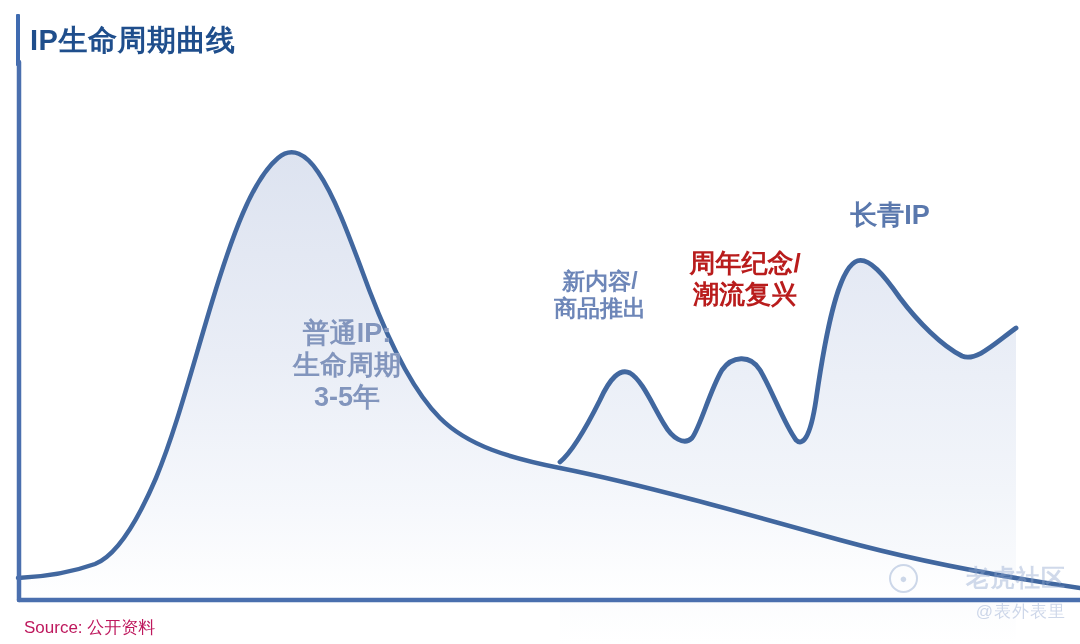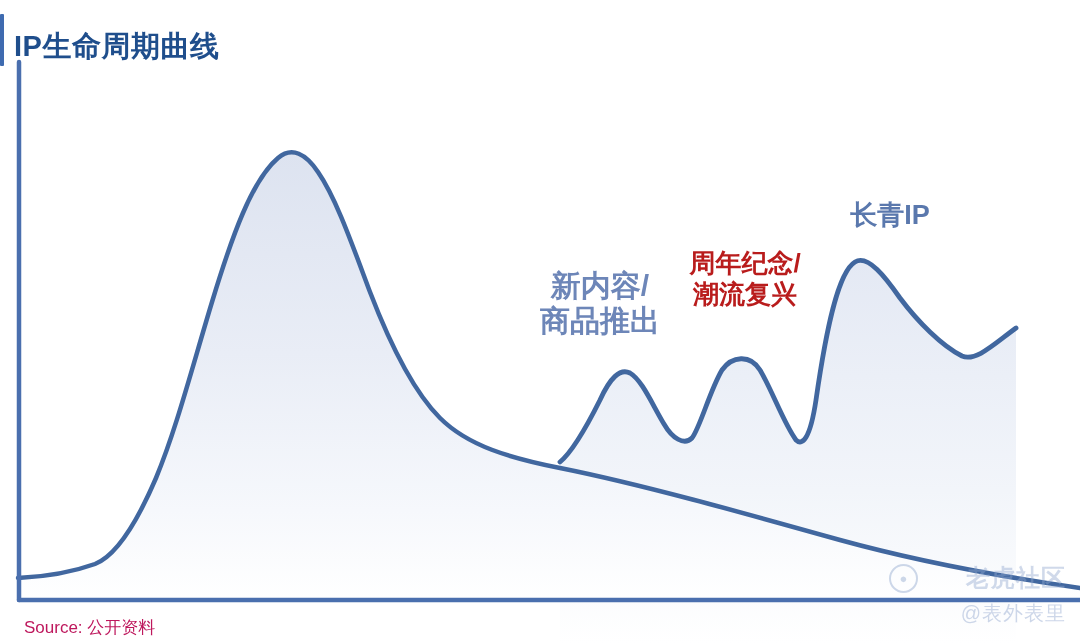--- a/index.html
+++ b/index.html
@@ -8,21 +8,21 @@
     background:#ffffff;
     font-family:"Liberation Sans","DejaVu Sans",sans-serif;
     overflow:hidden;
     position:relative;
   }
   #stage{position:relative;width:1080px;height:644px;overflow:hidden;background:#fff;}
 
   
   .title-wrap{
     position:absolute;left:0px;top:14px;
-    display:flex;align-items:flex-end;
+    display:flex;align-items:center;padding-left:16px;
   }
   .title-bar{
     width:4px;height:52px;background:#3f6bb0;margin-right:10px;border-radius:1px;
   }
   .title-text{
     font-size:29px;font-weight:bold;color:#1f4e8c;
     letter-spacing:0.5px;line-height:40px;white-space:nowrap;
     font-family:"Liberation Sans","DejaVu Sans",sans-serif;
   }
 
@@ -34,21 +34,21 @@
     position:absolute;
     color:#7e93bd;
     font-weight:bold;
     text-align:center;
     line-height:1.18;
     white-space:pre-line;
     font-family:"Liberation Sans","DejaVu Sans",sans-serif;
     text-shadow:0 0 1px rgba(255,255,255,0.9);
   }
   #anno-0{left:272px;top:318px;width:150px;font-size:27px;color:#8295bd;}
-  #anno-1{left:525px;top:268px;width:150px;font-size:30px;color:#6d86b8;}
+  #anno-1{left:525px;top:268px;width:150px;font-size:23px;color:#6d86b8;}
   #anno-2{left:665px;top:248px;width:160px;font-size:26px;color:#b91c1c;}
   #anno-3{left:830px;top:200px;width:120px;font-size:27px;color:#5a78ad;}
 
   
   .source{
     position:absolute;left:24px;top:616px;
     font-size:17px;color:#be185d;white-space:nowrap;
     font-family:"Liberation Sans","DejaVu Sans",sans-serif;
   }
 
@@ -65,21 +65,21 @@
   .wm-logo{
     width:25px;height:25px;border-radius:50%;
     border:2px solid #8ba3cc;
     display:flex;align-items:center;justify-content:center;
     font-size:13px;color:#8ba3cc;font-weight:bold;line-height:1;
   }
   .wm-brand{
     font-size:24px;color:#90a7cf;font-weight:bold;letter-spacing:1px;margin-left:40px;
   }
   .wm-row2{
-    margin-top:6px;font-size:20px;color:#9db0d4;opacity:.5;letter-spacing:1px;
+    margin-top:6px;font-size:17px;color:#9db0d4;opacity:.5;letter-spacing:1px;
   }
 </style>
 </head>
 <body>
 
 <div id="stage">
 
   <div class="title-wrap">
     <div class="title-bar"></div>
     <div class="title-text">IP生命周期曲线</div>
@@ -153,20 +153,23 @@
              C826,330 838,272 855,262
              C868,254 886,278 900,298
              C918,322 942,346 962,356
              C976,362 994,344 1016,328"></path>
 
     <path fill="none" stroke="#4a6fae" stroke-width="4.5" stroke-linecap="round" d="M19,62 L19,600"></path>
 
     <path fill="none" stroke="#4a6fae" stroke-width="4.5" stroke-linecap="round" d="M19,600 L1080,600"></path>
   </svg>
 
+  <div class="anno" id="anno-0">普通IP:
+生命周期
+3-5年</div>
   <div class="anno" id="anno-1">新内容/
 商品推出</div>
   <div class="anno" id="anno-2">周年纪念/
 潮流复兴</div>
   <div class="anno" id="anno-3">长青IP</div>
 
   <div class="source">Source:  公开资料</div>
 
   <div class="wm">
     <div class="wm-row1">

